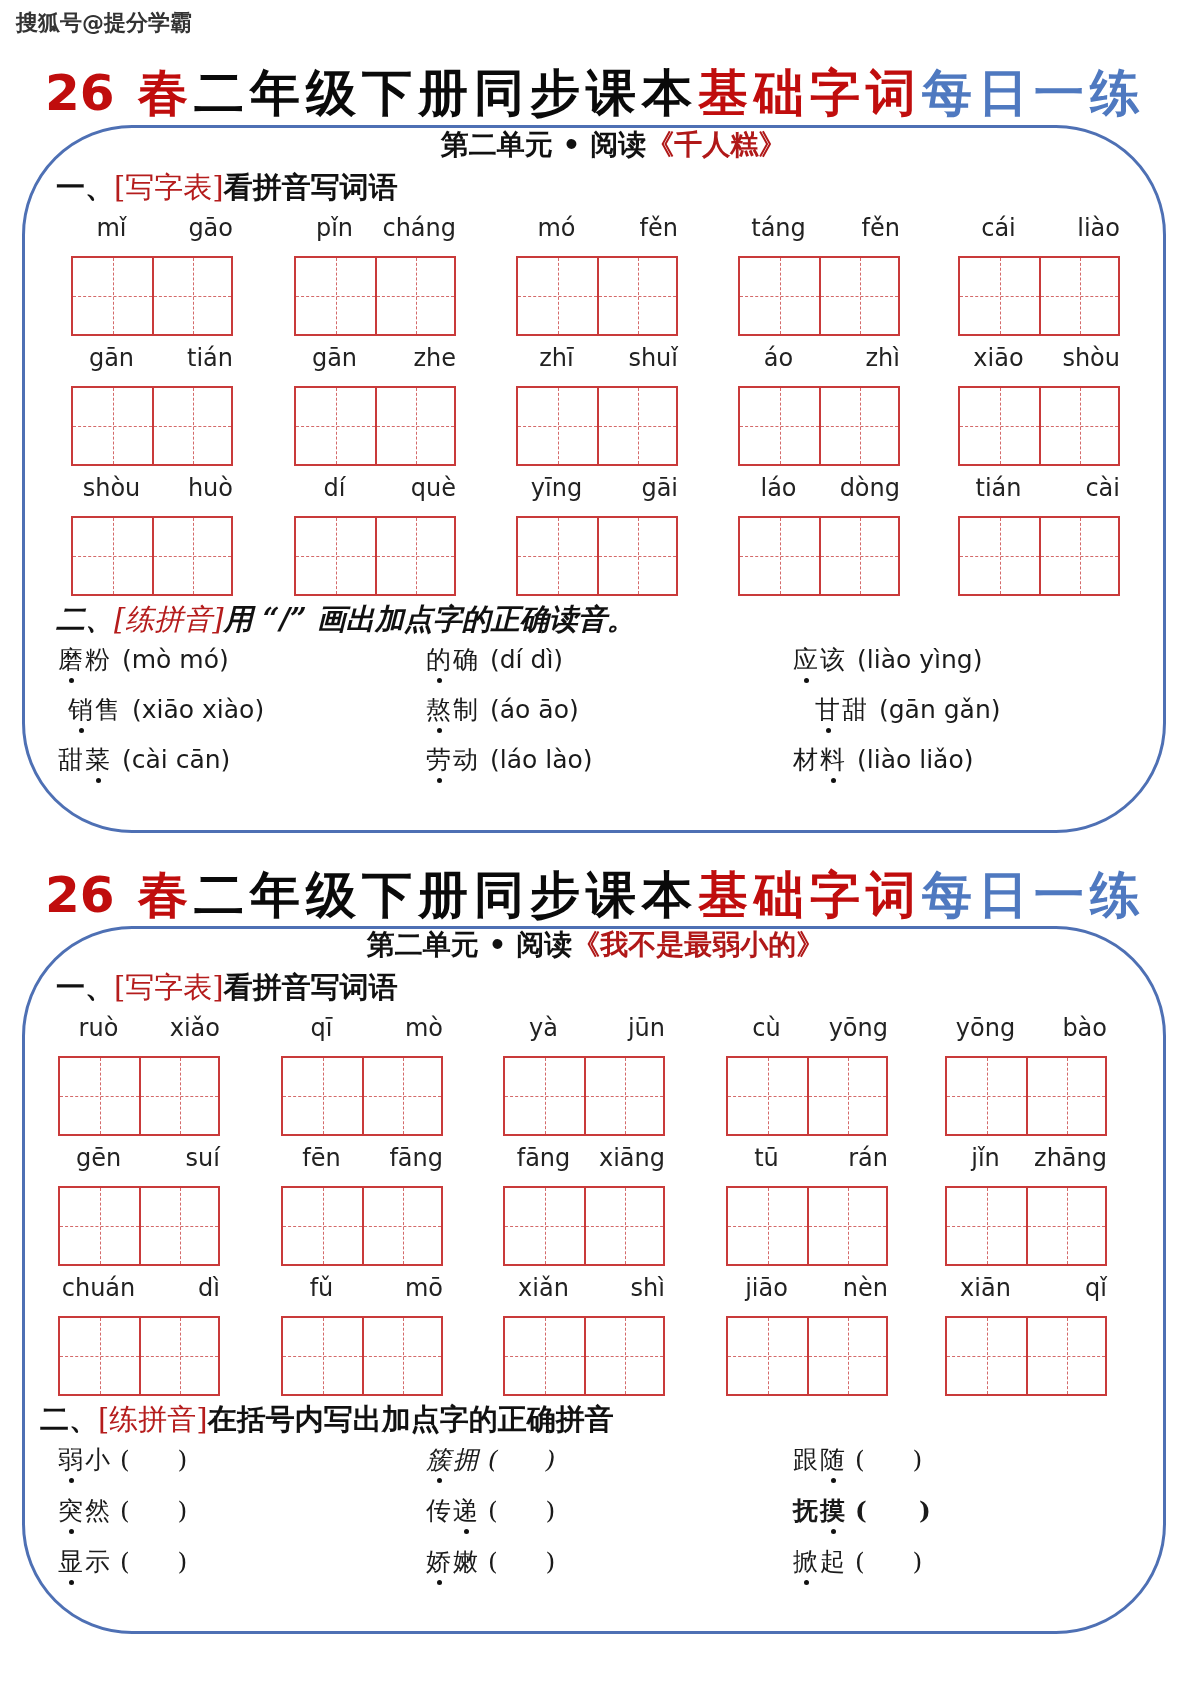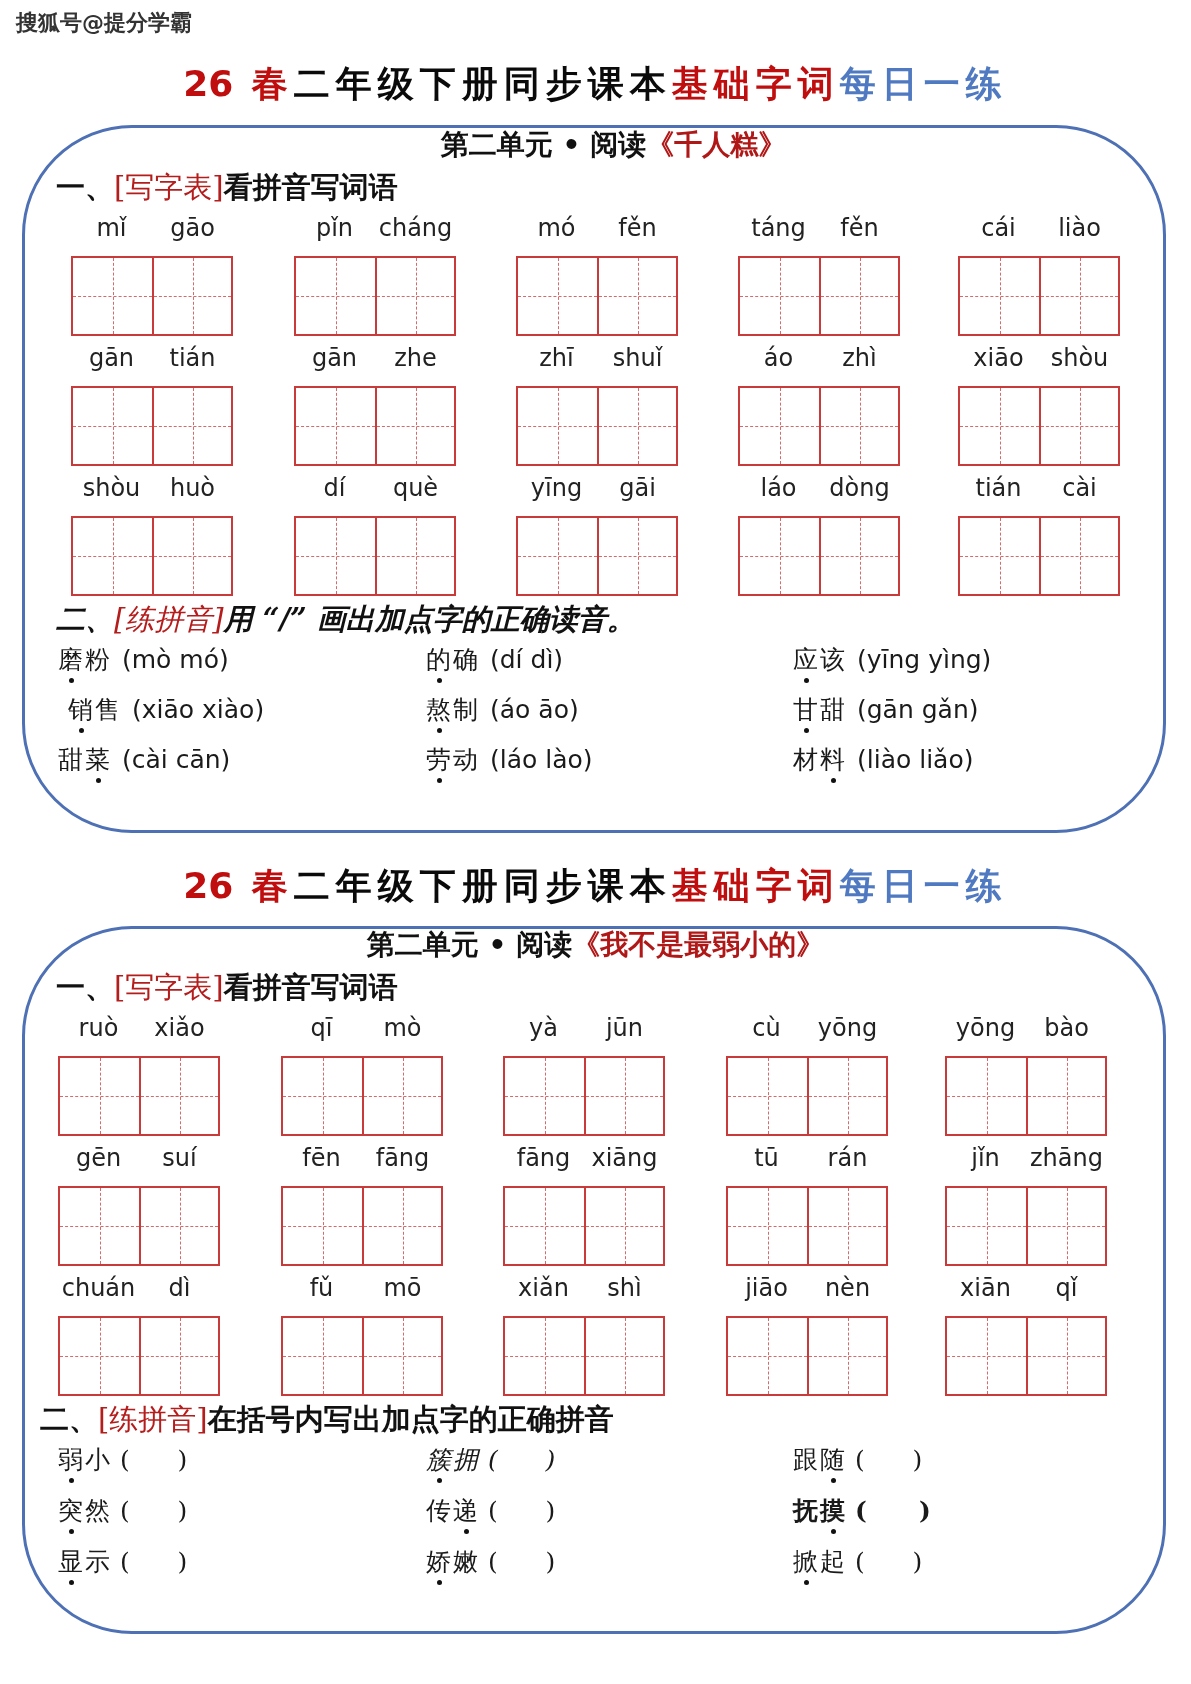--- a/index.html
+++ b/index.html
@@ -1,38 +1,38 @@
 <!DOCTYPE html>
 <html><head>
 <meta charset="utf-8">
 <style>
   html, body { margin:0; padding:0; background:#ffffff; }
   body { width:1191px; height:1684px; position:relative; overflow:hidden;
          font-family:"DejaVu Serif", serif; color:#111; }
   .watermark { position:absolute; left:16px; top:8px; font-family:"DejaVu Sans", sans-serif;
                font-size:22px; font-weight:bold; color:#333; letter-spacing:0px; }
-  .title { position:absolute; left:0; width:1191px; text-align:center; font-size:36px;
+  .title { position:absolute; left:0; width:1191px; text-align:center; font-size:50px;
            font-weight:bold; letter-spacing:6px; white-space:nowrap; font-family:"DejaVu Serif", serif; }
   .title .t-red { color:#c00d0d; }
   .title .t-year { font-family:"DejaVu Sans", sans-serif; color:#c00d0d; letter-spacing:0; }
   .title .t-black { color:#0a0a0a; }
   .title .t-blue { color:#4f79c0; }
   .frame { position:absolute; left:22px; width:1144px; border:3px solid #4e70b4;
            border-radius:110px; box-sizing:border-box; }
   .subtitle { position:absolute; left:0; width:1191px; text-align:center; font-size:28px;
               font-weight:bold; white-space:nowrap; }
   .subtitle .book { color:#b01818; }
   .section-head { position:absolute; font-size:29px; font-weight:bold; white-space:nowrap; }
   .section-head .tag { color:#b51c1c; font-weight:normal; }
   .grid-group { position:absolute; width:162px; }
   .pinyin-row { position:absolute; top:0; left:0; width:162px; height:34px;
                 font-family:"DejaVu Sans", sans-serif; font-size:24px; color:#222; }
   .pinyin-row span { position:absolute; top:0; width:81px; text-align:center; }
   .pinyin-row span:first-child { left:0; }
-  .pinyin-row span:last-child { left:81px; }
+  .pinyin-row span:last-child { left:81px;text-align:right; }
   .tzg { position:absolute; top:42px; left:0; width:162px; height:80px; box-sizing:border-box;
          border:2px solid #c93a3a; display:flex; }
   .tzg .cell { position:relative; width:50%; height:100%; box-sizing:border-box; }
   .tzg .cell + .cell { border-left:2px solid #c93a3a; }
   .tzg .cell::before { content:""; position:absolute; left:50%; top:0; bottom:0;
                        border-left:1.5px dashed #d46a6a; }
   .tzg .cell::after { content:""; position:absolute; top:50%; left:0; right:0;
                       border-top:1.5px dashed #d46a6a; }
   .q-item { position:absolute; font-size:25px; white-space:nowrap; color:#1a1a1a; }
   .q-item .word { font-family:"DejaVu Serif", serif; letter-spacing:2px; position:relative; }
@@ -209,24 +209,24 @@
           <div class="cell"></div>
         </div>
       </div>
     </div>
   <div class="section-head" style="left:56px; top:600px;font-style:italic;">
     <span>二、</span><span class="tag">[练拼音]</span><span>用 “/” 画出加点字的正确读音。</span>
   </div>
   <div id="questions-0">
       <div class="q-item" style="left: 58px; top: 643px;"><span class="word"><span class="dotch">磨</span><span>粉</span></span><span class="opts" style="white-space: pre;">(mò mó)</span></div>
       <div class="q-item" style="left: 426px; top: 643px;"><span class="word"><span class="dotch">的</span><span>确</span></span><span class="opts" style="white-space: pre;">(dí dì)</span></div>
-      <div class="q-item" style="left: 793px; top: 643px;"><span class="word"><span class="dotch">应</span><span>该</span></span><span class="opts" style="white-space: pre;">(yīng yìng)</span></div>
+      <div class="q-item" style="left: 793px; top: 643px;"><span class="word"><span class="dotch">应</span><span>该</span></span><span class="opts" style="white-space: pre;">(liào yìng)</span></div>
       <div class="q-item" style="left: 68px; top: 693px;"><span class="word"><span class="dotch">销</span><span>售</span></span><span class="opts" style="white-space: pre;">(xiāo xiào)</span></div>
       <div class="q-item" style="left: 426px; top: 693px;"><span class="word"><span class="dotch">熬</span><span>制</span></span><span class="opts" style="white-space: pre;">(áo āo)</span></div>
-      <div class="q-item" style="left: 793px; top: 693px;"><span class="word"><span class="dotch">甘</span><span>甜</span></span><span class="opts" style="white-space: pre;">(gān gǎn)</span></div>
+      <div class="q-item" style="left: 815px; top: 693px;"><span class="word"><span class="dotch">甘</span><span>甜</span></span><span class="opts" style="white-space: pre;">(gān gǎn)</span></div>
       <div class="q-item" style="left: 58px; top: 743px;"><span class="word"><span>甜</span><span class="dotch">菜</span></span><span class="opts" style="white-space: pre;">(cài cān)</span></div>
       <div class="q-item" style="left: 426px; top: 743px;"><span class="word"><span class="dotch">劳</span><span>动</span></span><span class="opts" style="white-space: pre;">(láo lào)</span></div>
       <div class="q-item" style="left: 793px; top: 743px;"><span class="word"><span>材</span><span class="dotch">料</span></span><span class="opts" style="white-space: pre;">(liào liǎo)</span></div>
     </div>
 </div>
 
 <div>
   <div class="title" style="top:862px;">
     <span class="t-year">26</span><span> </span><span class="t-red">春</span><span class="t-black">二年级下册同步课本</span><span class="t-red">基础字词</span><span class="t-blue">每日一练</span>
   </div>

